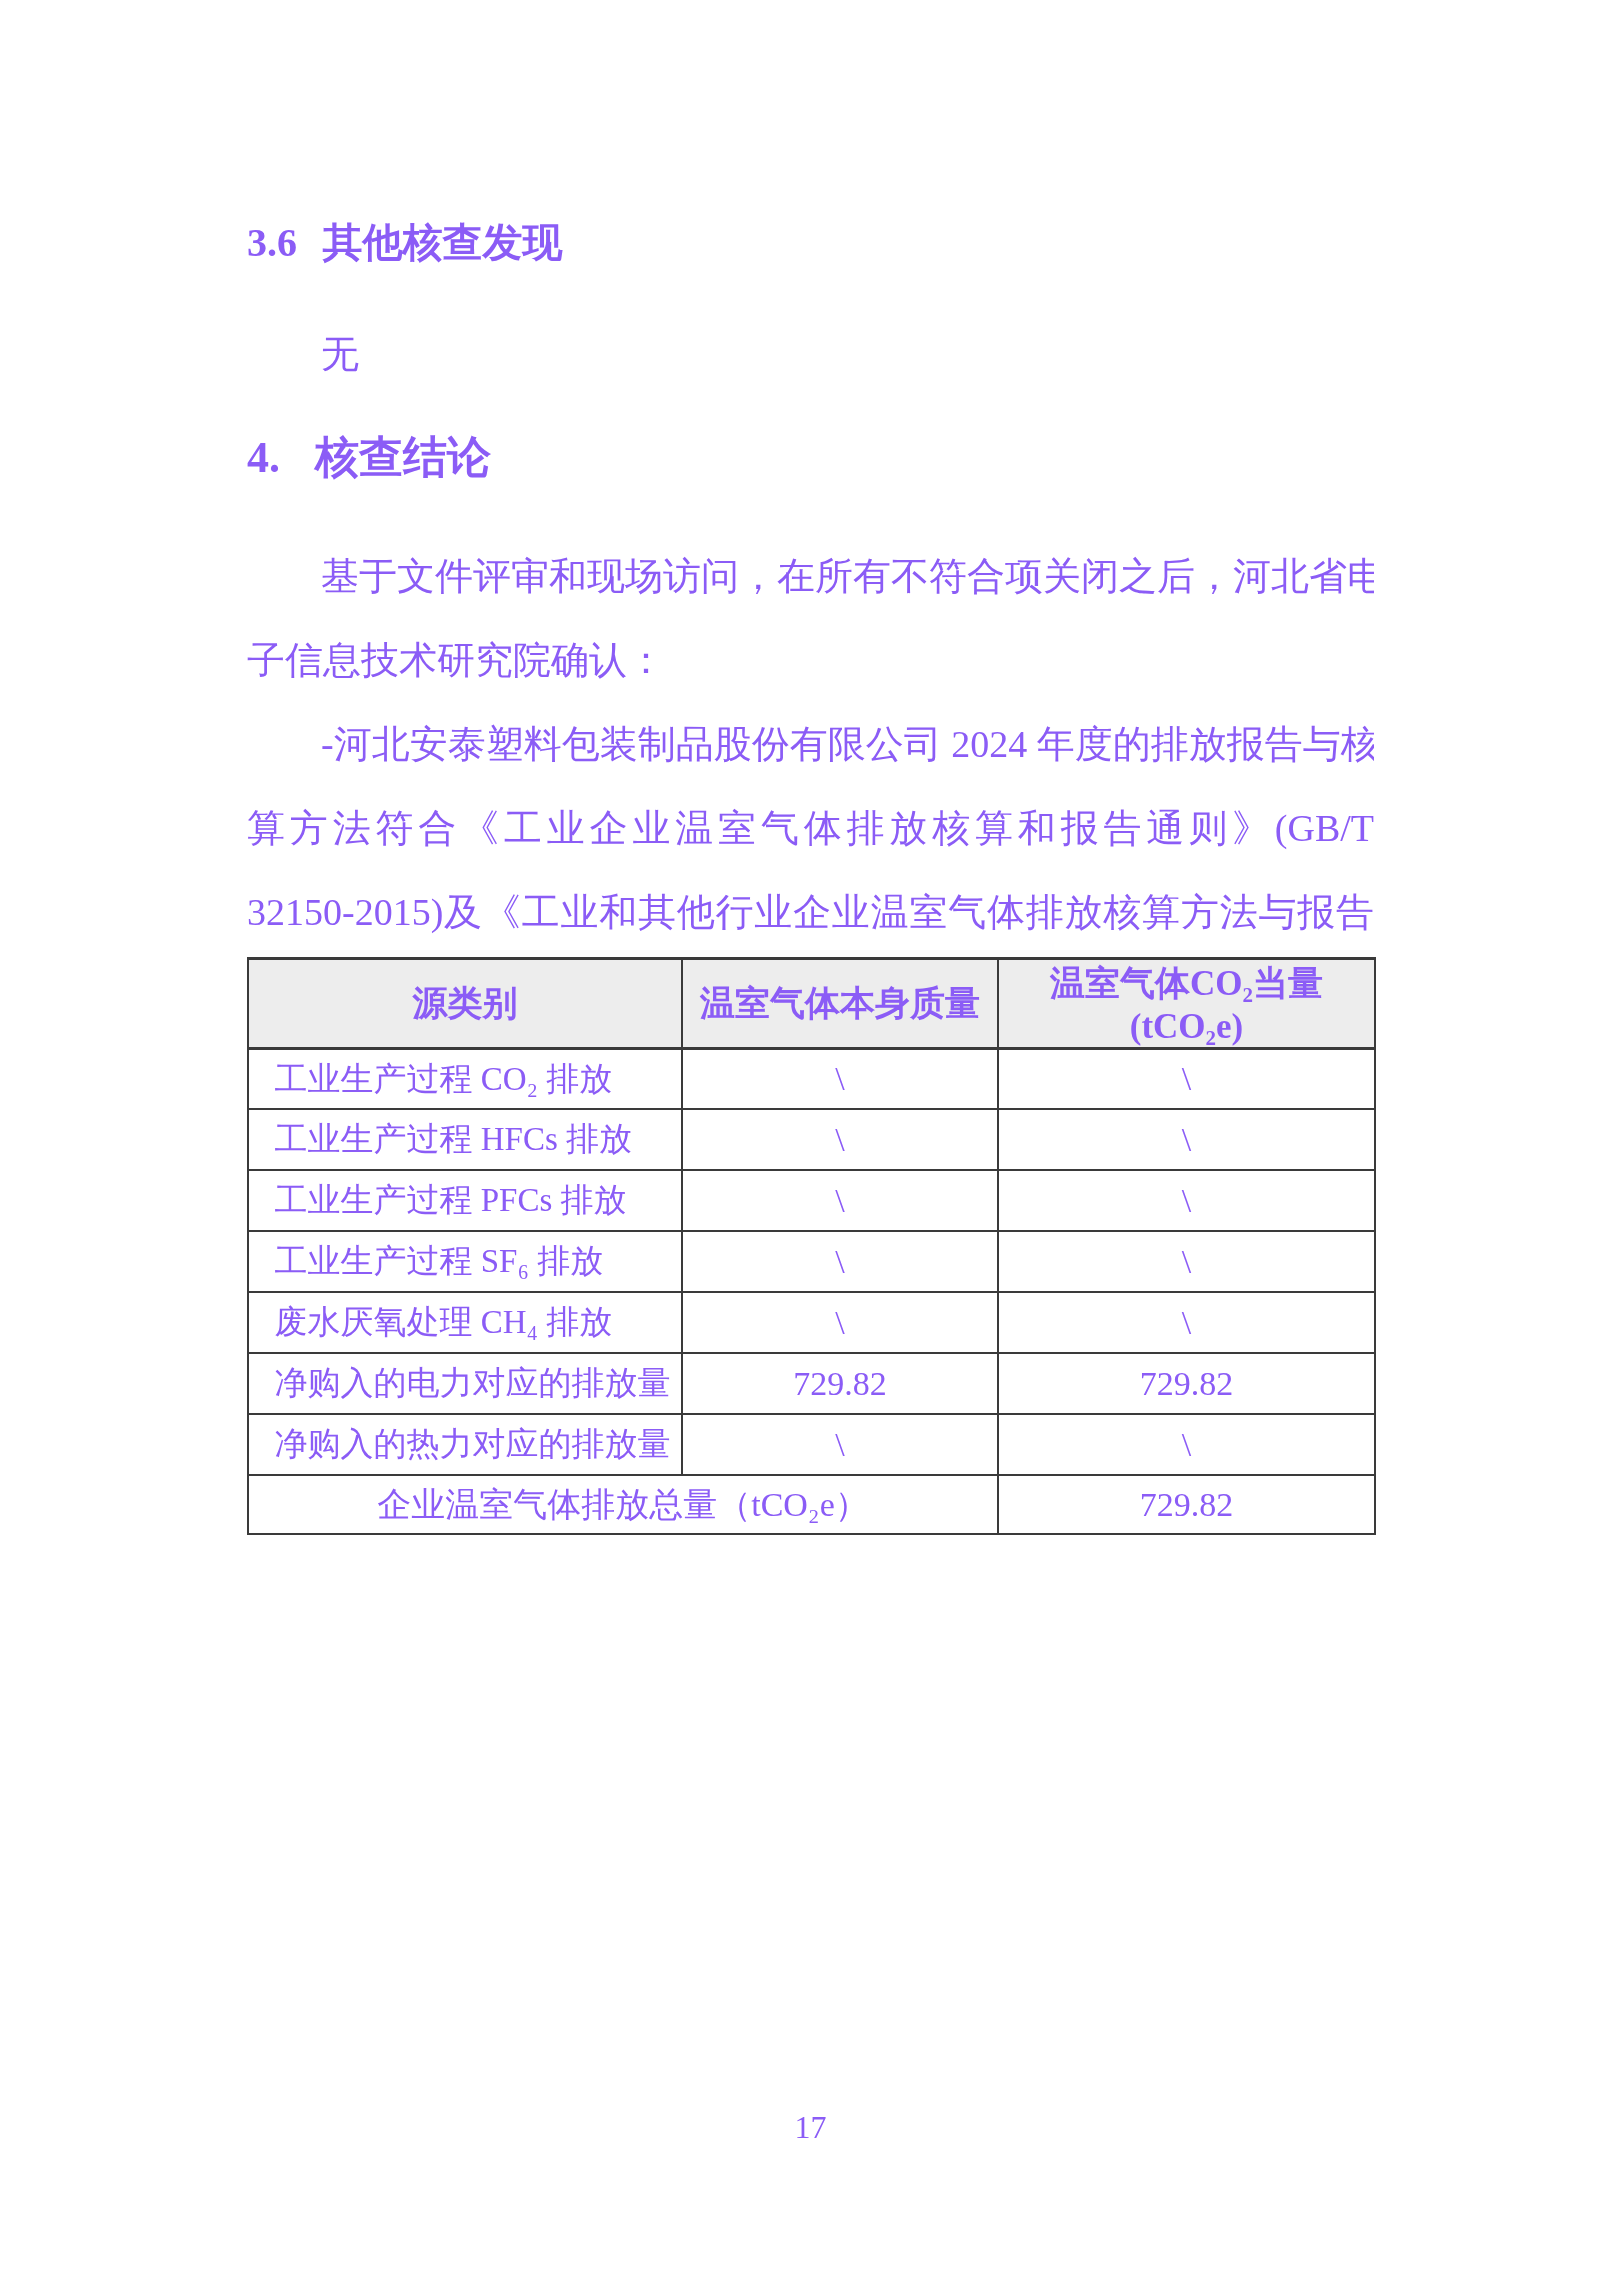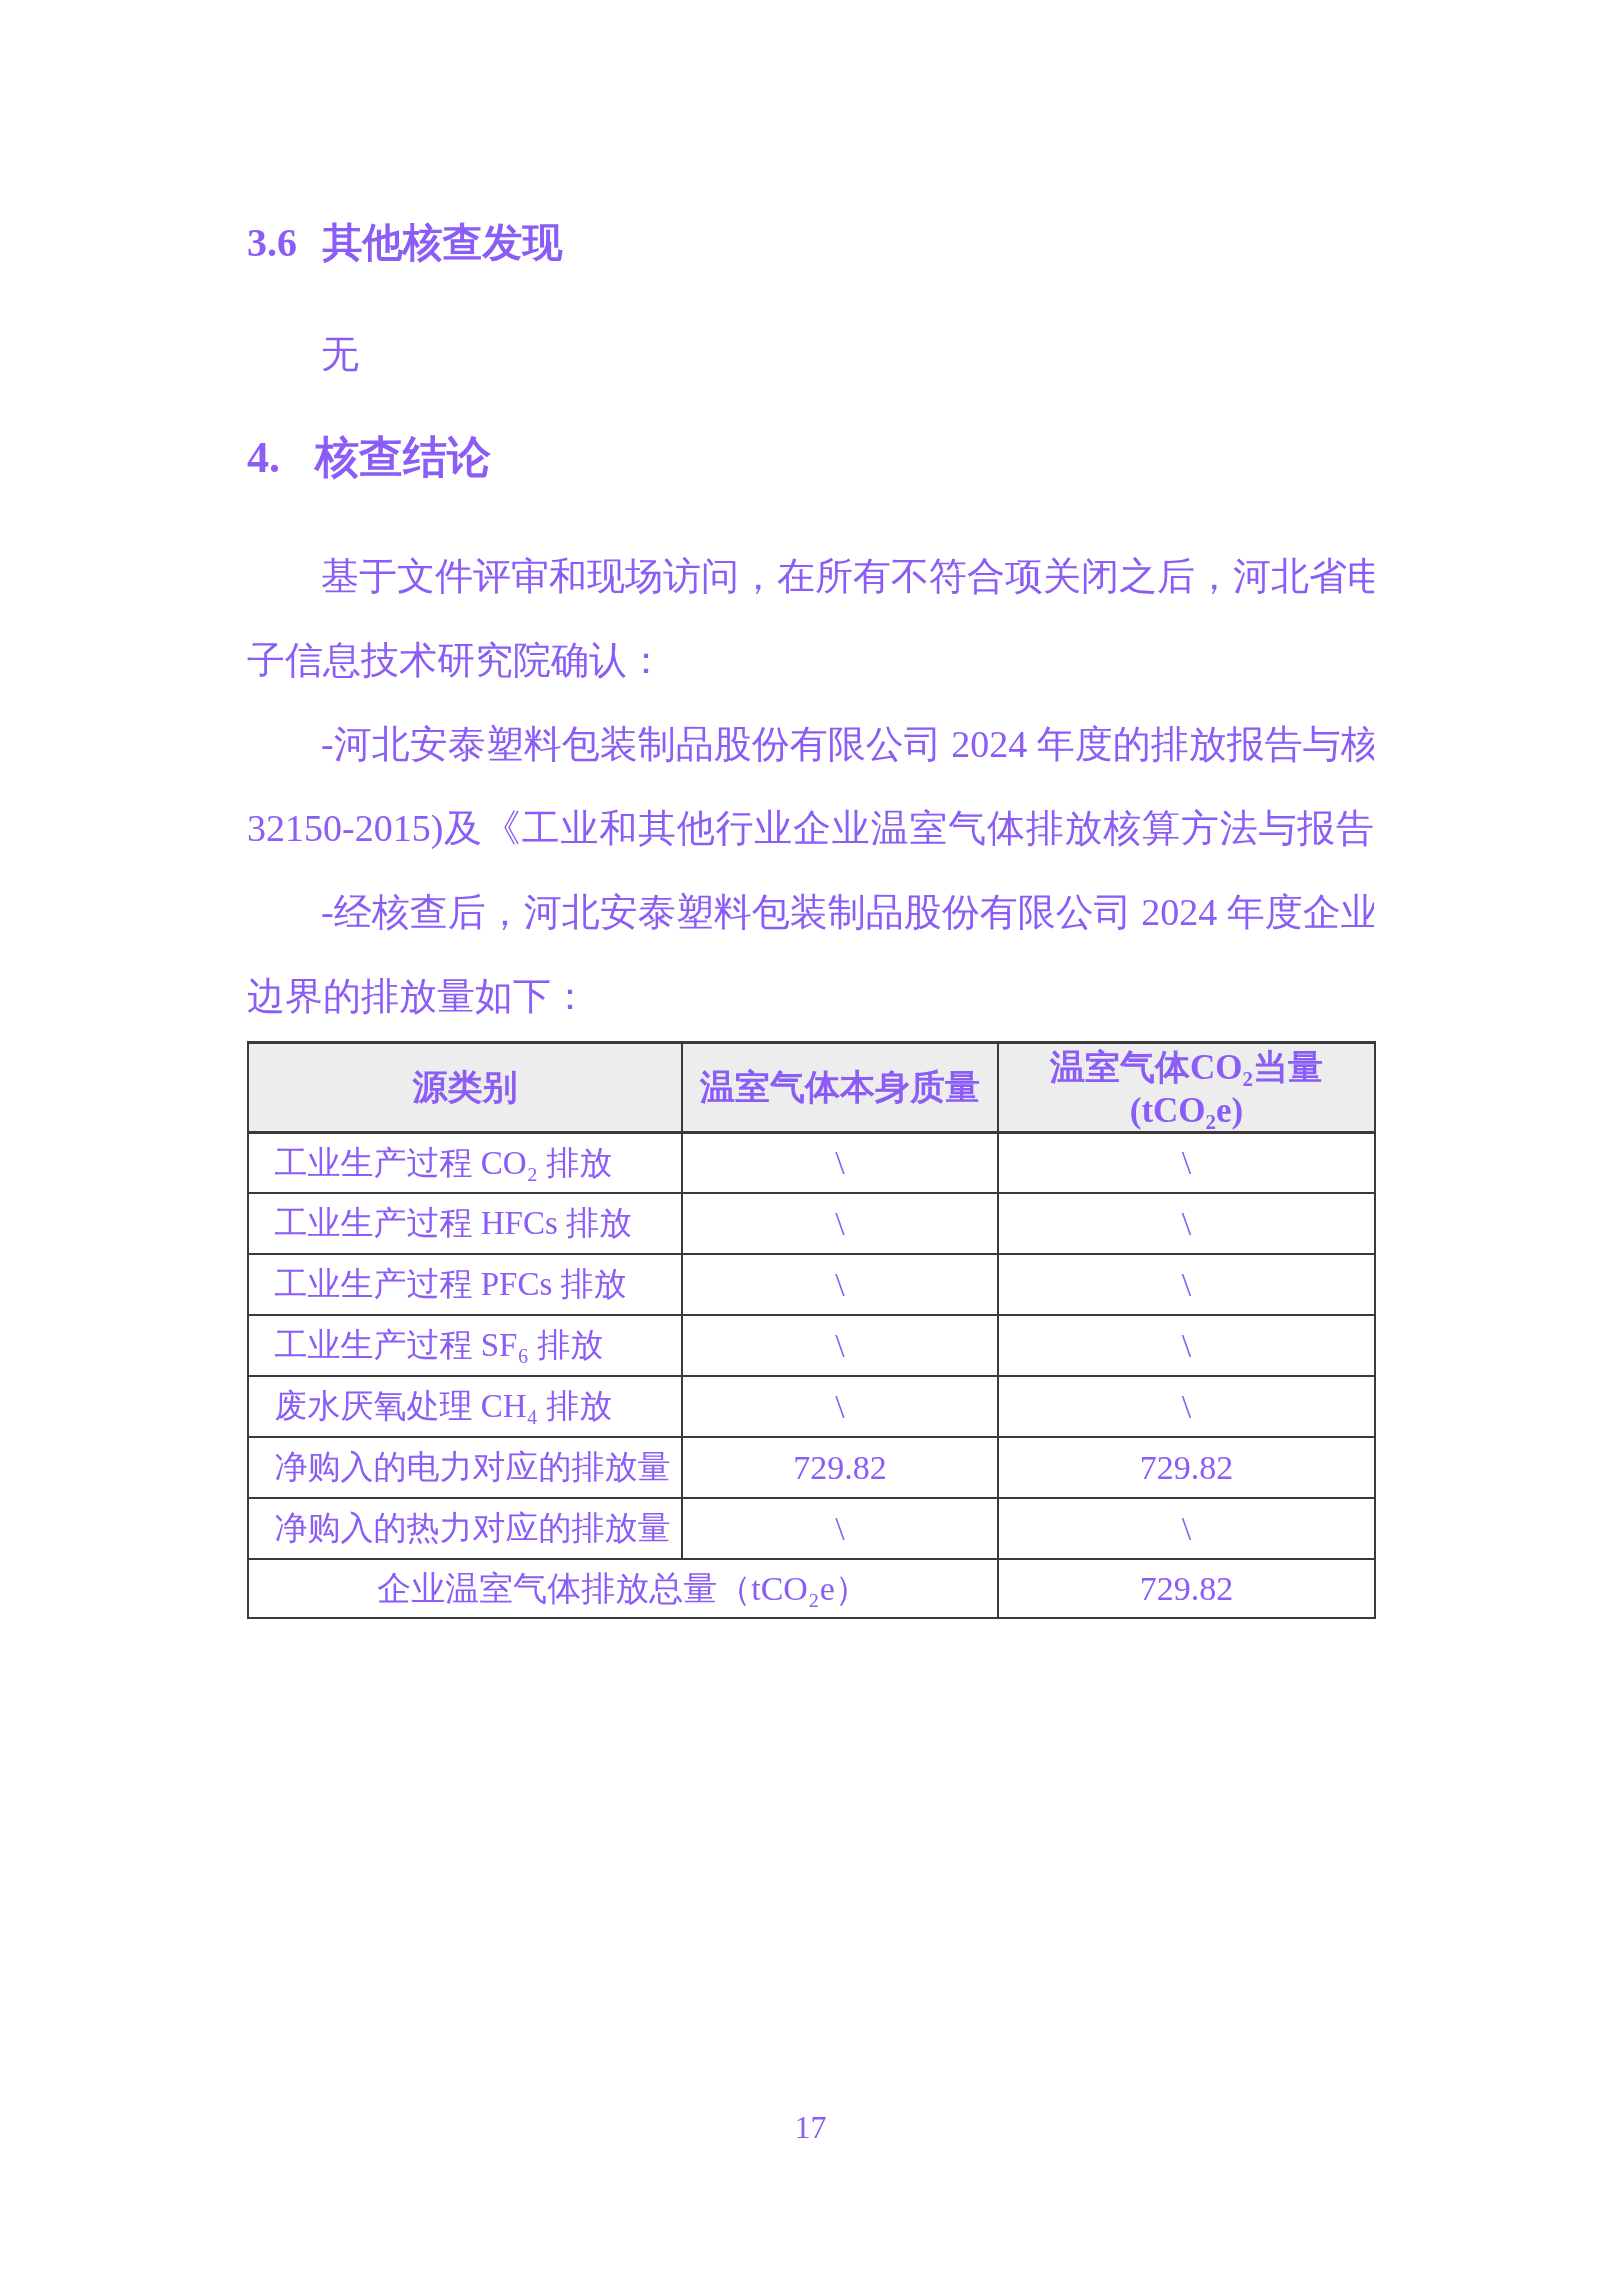--- a/index.html
+++ b/index.html
@@ -117,27 +117,24 @@
       <span class="h-num">4.</span><span class="h-title">核查结论</span>
     </h1>
 
     <div class="para">
       <div class="line indent">基于文件评审和现场访问，在所有不符合项关闭之后，河北省电</div>
       <div class="line end">子信息技术研究院确认：</div>
     </div>
 
     <div class="para">
       <div class="line indent">-河北安泰塑料包装制品股份有限公司 2024 年度的排放报告与核</div>
+      <div class="line">算方法符合《工业企业温室气体排放核算和报告通则》(GB/T</div>
       <div class="line">32150-2015)及《工业和其他行业企业温室气体排放核算方法与报告</div>
     </div>
 
-    <div class="para">
-      <div class="line indent">-经核查后，河北安泰塑料包装制品股份有限公司 2024 年度企业</div>
-      <div class="line end">边界的排放量如下：</div>
-    </div>
 
     <table class="emissions">
       <colgroup>
           <col class="c1">
           <col class="c2">
           <col class="c3">
         </colgroup>
       <thead>
         <tr>
           <th>源类别</th>

